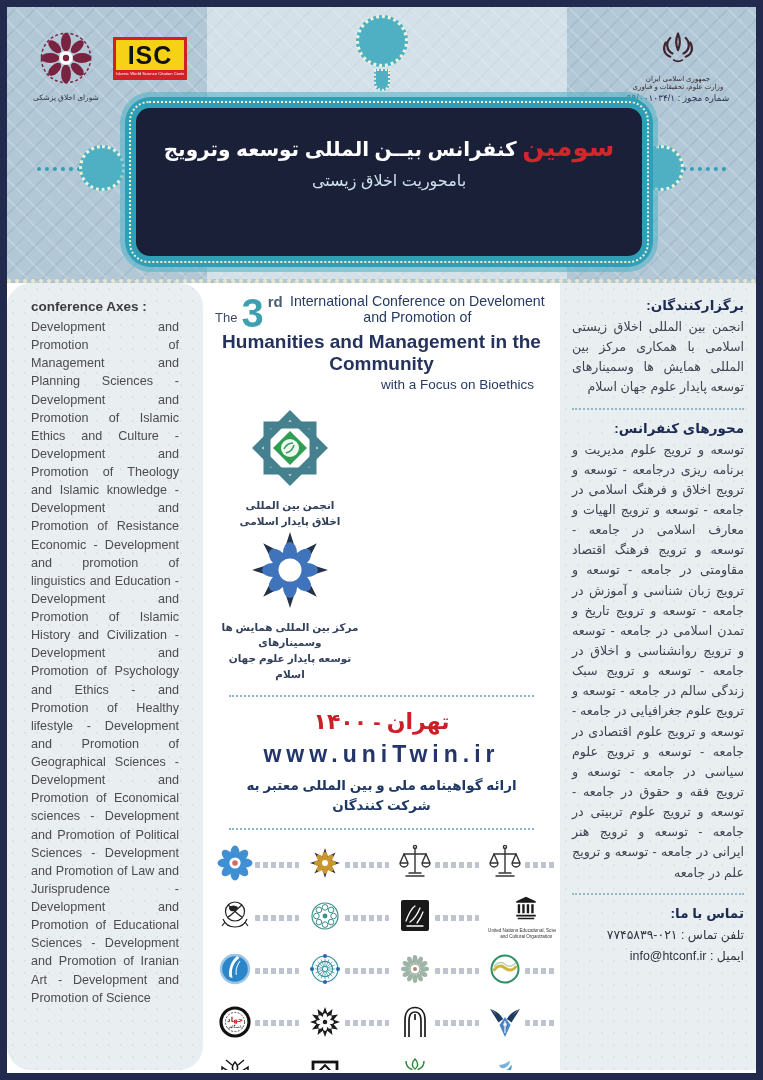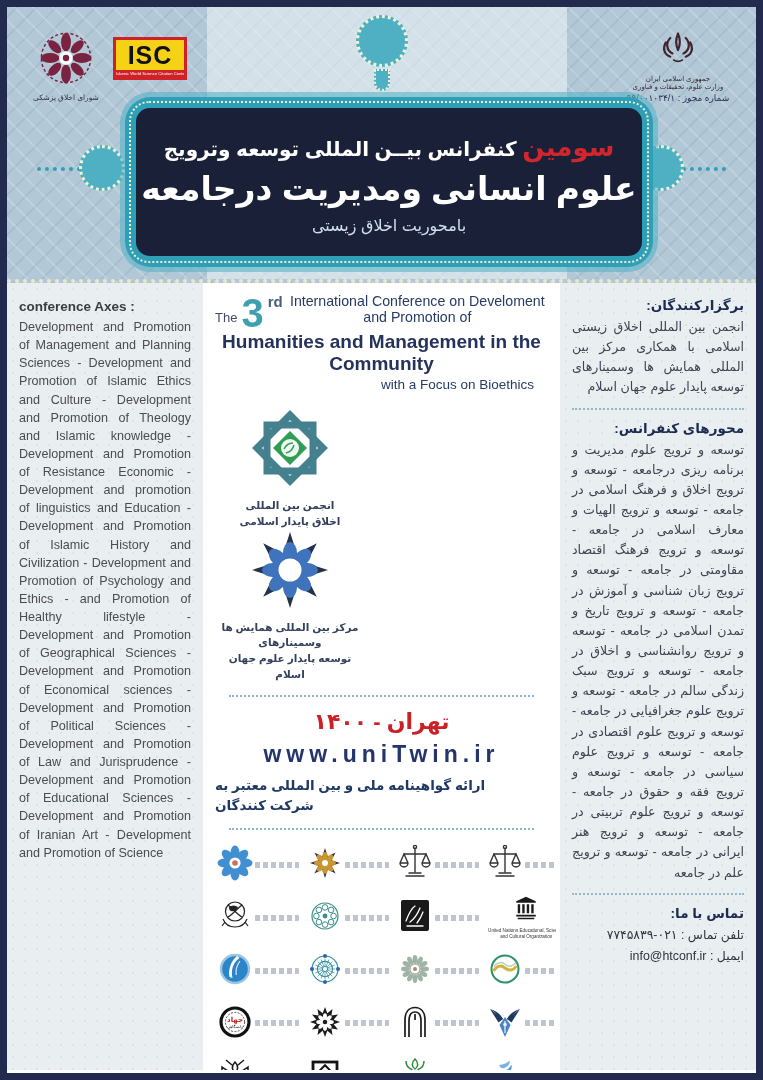--- a/index.html
+++ b/index.html
@@ -36,21 +36,21 @@
   .isc .sub{display:block;background:#cf2127;color:#fff;font-size:4.2px;line-height:7px;white-space:nowrap;overflow:hidden;}
   .permit{position:absolute;right:18px;top:20px;width:120px;text-align:center;}
   .permit .t1{font-size:7px;color:#3a2a33;}
   .permit .t2{font-size:7px;color:#3a2a33;}
   .permit .t3{font-size:9px;color:#25304f;margin-top:2px;direction:rtl;}
   
   .cols{display:flex;gap:4px;height:787px;background:#fff;}
   .side{width:196px;flex:0 0 196px;background:#e9eef1;
         background-image:radial-gradient(rgba(120,150,170,.12) 1px,transparent 1px);background-size:12px 12px;
         box-sizing:border-box;overflow:hidden;}
-  .side.left{padding:16px 12px;}
+  .side.left{padding:16px 24px;border-radius:24px;}
   .side.right{padding:14px 12px;direction:rtl;}
   .main{flex:1;background:#fff;padding:10px 8px 0;box-sizing:border-box;overflow:hidden;}
   
   .axes-h{font-size:13.5px;font-weight:bold;color:#3c3c3e;margin-bottom:4px;}
   .axes-b{font-size:12.6px;color:#4c4c4f;line-height:1.44;text-align:justify;}
   
   .r-h{font-size:13.5px;font-weight:bold;color:#1c2b52;margin-bottom:4px;}
   .r-b{font-size:12.6px;color:#3d4350;line-height:1.6;text-align:justify;}
   .r-sep{border:none;border-top:2px dotted #95b8cb;margin:10px 0;}
   .r-line{font-size:12.4px;color:#2e3440;line-height:1.7;}
@@ -62,21 +62,21 @@
   .etitle .ord{font-size:15px;font-weight:bold;color:#4a5e73;align-self:flex-start;}
   .etitle .rest{font-size:14.2px;padding-bottom:4px;}
   .etitle .t2{font-size:19px;font-weight:bold;margin-top:2px;color:#25335c;}
   .etitle .t3{font-size:13.5px;text-align:right;padding-right:14px;margin-top:2px;}
   .orgrow{display:flex;justify-content:center;margin-top:16px;flex-direction:column;}
   .orgitem{text-align:center;width:150px;}
   .orgitem .cap{font-size:10.5px;color:#33415c;direction:rtl;line-height:1.5;margin-top:6px;font-weight:bold;}
   .c-sep{border:none;border-top:2px dotted #8fb4c9;margin:12px 14px;}
   .city{font-size:22px;font-weight:bold;color:#cc2027;text-align:center;direction:rtl;margin-top:2px;}
   .site{font-size:23px;font-weight:bold;color:#24356b;text-align:center;letter-spacing:5px;margin-top:6px;}
-  .cert{font-size:13.5px;font-weight:bold;color:#1f3864;text-align:left;direction:rtl;line-height:1.5;margin-top:8px;}
+  .cert{font-size:13.5px;font-weight:bold;color:#1f3864;text-align:center;direction:rtl;line-height:1.5;margin-top:8px;}
   .sp-h{font-size:15px;font-weight:bold;color:#1c2b52;text-align:center;direction:rtl;margin:4px 0 8px;}
   .sp-grid{display:grid;grid-template-columns:repeat(6,1fr);column-gap:6px;row-gap:9px;width:336px;margin:0 auto;}
   .sp{display:flex;flex-direction:row;align-items:center;justify-content:flex-start;}
   .sp.w2{grid-column:span 2;}
   .sp .ic{height:42px;display:flex;align-items:center;justify-content:center;}
   .sp .cap{font-size:6px;color:#3c4a63;text-align:center;line-height:1.2;margin-top:2px;}
   .squig{width:44px;height:6px;margin-top:3px;border-radius:1px;opacity:.5;
          background:repeating-linear-gradient(90deg,#7d8aa0 0 5px,transparent 5px 8px);}
   .upair{display:flex;align-items:center;gap:4px;width:100%;}
   .upair .half{flex:1;text-align:center;}
@@ -145,21 +145,20 @@
       <div class="t2">وزارت علوم، تحقیقات و فناوری</div>
       <div class="t3">شماره مجوز : ۹۹/۰۰۱۰۳۴/۱</div>
     </div>
 
     <div class="orn-frame">
       <div class="banner">
         <div class="l1">
           <span class="red">سومین</span>
           <span>کنفرانس بیــن المللی توسعه وترویج</span>
         </div>
-        <div class="l2">علوم انسانی ومدیریت درجامعه</div>
         <div class="l3">بامحوریت اخلاق زیستی</div>
       </div>
     </div>
   </div>
 
   <div class="cols">
 
     <aside class="side left">
       <div class="axes-h">conference Axes :</div>
       <div class="axes-b">Development and Promotion of Management and Planning Sciences - Development and Promotion of Islamic Ethics and Culture - Development and Promotion of Theology and Islamic knowledge - Development and Promotion of Resistance Economic - Development and promotion of linguistics and Education - Development and Promotion of Islamic History and Civilization - Development and Promotion of Psychology and Ethics - and Promotion of Healthy lifestyle - Development and Promotion of Geographical Sciences - Development and Promotion of Economical sciences - Development and Promotion of Political Sciences - Development and Promotion of Law and Jurisprudence - Development and Promotion of Educational Sciences - Development and Promotion of Iranian Art - Development and Promotion of Science</div>

